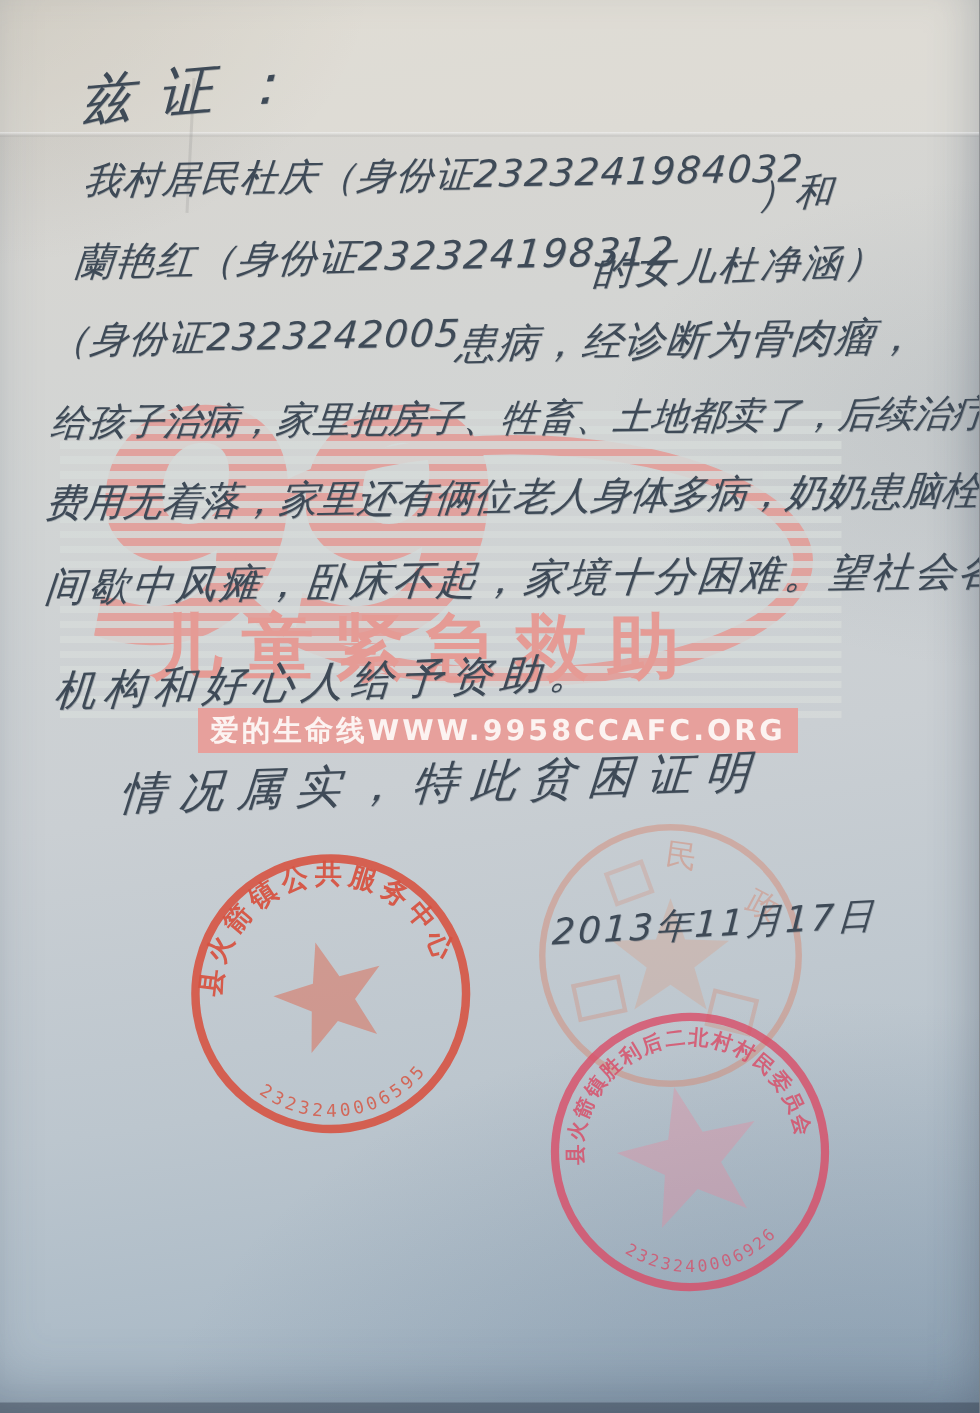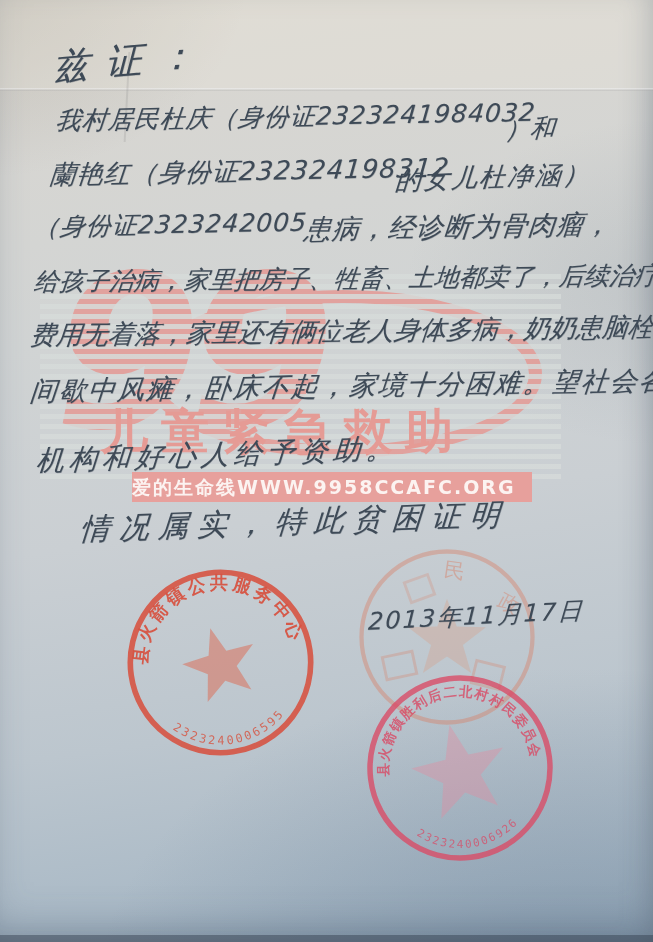--- a/index.html
+++ b/index.html
@@ -26,21 +26,21 @@
   .wm-ellipse{position:absolute;left:96px;top:12px;width:372px;height:142px;border:13px solid #e49c97;border-radius:50%;}
   .wm-n99{position:absolute;left:6px;top:-30px;font-size:212px;line-height:1;font-weight:900;font-style:italic;
     color:#e49c97;letter-spacing:-14px;font-family:"DejaVu Sans",sans-serif;}
   .wm-n58{position:absolute;left:272px;top:6px;font-size:162px;line-height:1;font-weight:900;font-style:italic;
     color:#e49c97;letter-spacing:-8px;font-family:"DejaVu Sans",sans-serif;}
   .wm-stripes{position:absolute;inset:-8px;
     background:repeating-linear-gradient(0deg, rgba(214,219,217,0) 0 5px, rgba(215,220,218,.85) 5px 10px);}
   .wm-title{position:absolute;left:100px;top:400px;width:450px;font-size:48px;font-weight:bold;
     color:#e59b95;letter-spacing:13px;white-space:nowrap;font-family:"DejaVu Sans","Liberation Sans",sans-serif;}
   .wm-banner{position:absolute;left:132px;top:472px;width:400px;height:30px;background:#e7a09c;
-    color:#fcf3f1;font-size:19px;font-weight:bold;letter-spacing:2px;line-height:30px;text-align:left;white-space:nowrap;}
+    color:#fcf3f1;font-size:19px;font-weight:bold;letter-spacing:2px;line-height:30px;text-align:center;white-space:nowrap;}
 
   
   .stamp{position:absolute;z-index:20;}
   .stamp svg{display:block;}
   .stamp-service{left:118px;top:560px;width:205px;height:205px;transform:rotate(-8deg);opacity:.93;}
   .stamp-civil{left:352px;top:542px;width:190px;height:190px;opacity:.52;filter:blur(.4px);}
   .stamp-village{left:360px;top:668px;width:200px;height:200px;transform:rotate(-7deg);opacity:.88;}
 
   
   .hw{position:absolute;z-index:30;white-space:nowrap;color:#3e4a57;font-style:italic;

